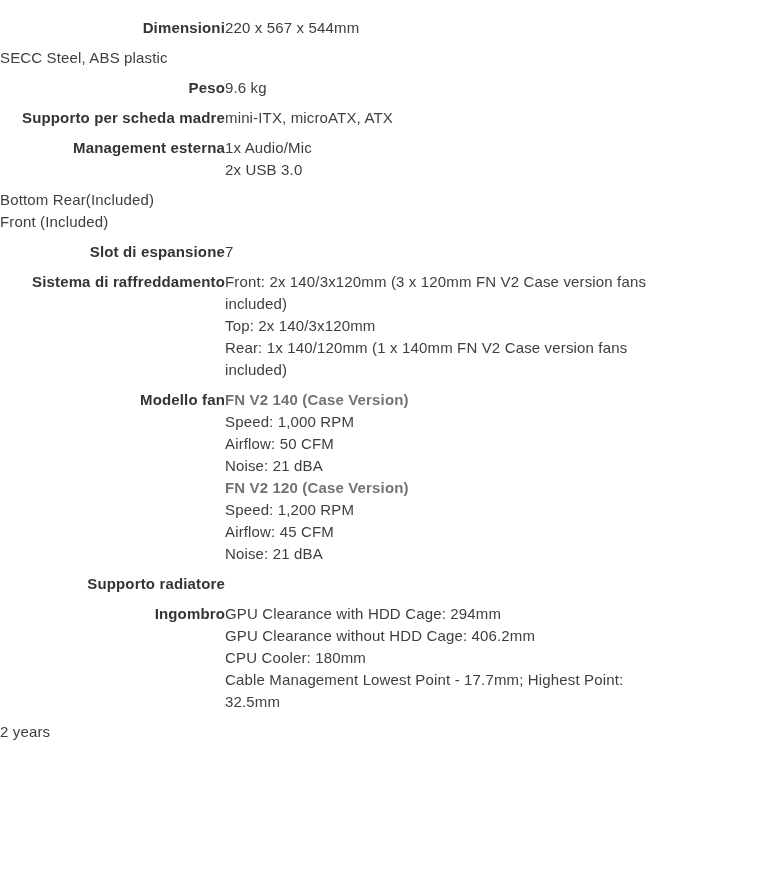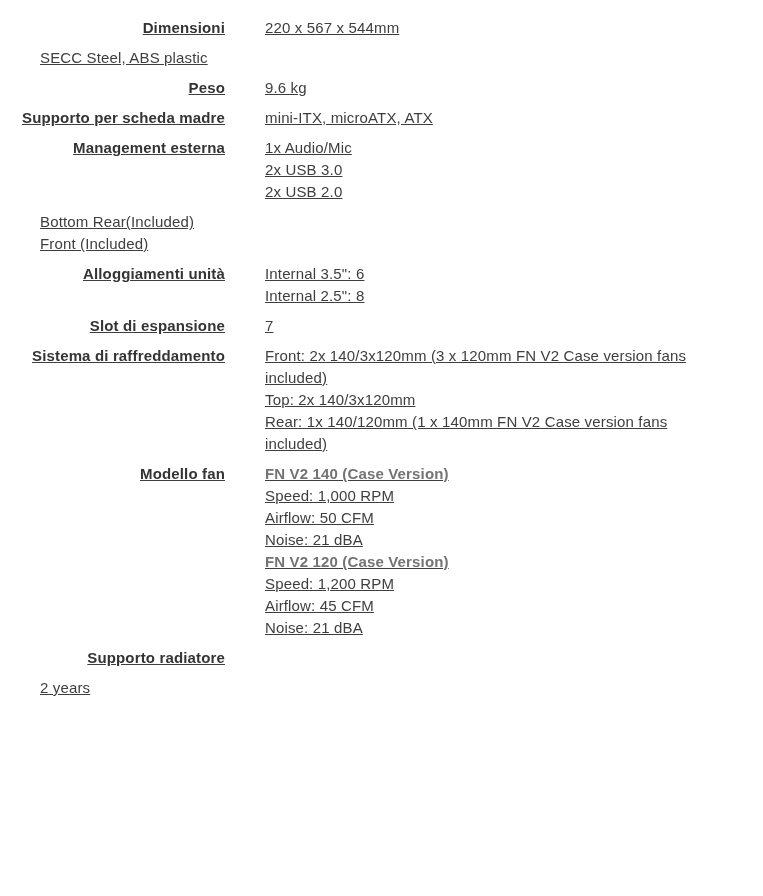--- a/index.html
+++ b/index.html
@@ -13,38 +13,36 @@
     overflow: hidden;
     font-family: "Liberation Sans", sans-serif;
     font-size: 15px;
     color: #3e3e3e;
     letter-spacing: 0.15px;
   }
   .spec-table {
     box-sizing: border-box;
     padding-top: 17px;
     width: 763px;
-    text-decoration: underline;
   }
   .spec-row {
     display: flex;
     align-items: flex-start;
     margin-bottom: 8px;
   }
   .spec-label {
     flex: 0 0 225px;
     width: 225px;
     text-align: right;
     font-weight: 700;
     color: #343434;
     line-height: 22px;
   }
   .spec-value {
     flex: 1 1 auto;
-    padding-left: 40px;
     line-height: 22px;
     color: #3e3e3e;
   }
   .spec-line {
     white-space: nowrap;
     line-height: 22px;
   }
   .spec-line.bold {
     font-weight: 700;
     color: #737373;
@@ -79,38 +77,30 @@
     <div class="spec-value">
         <div class="spec-line">mini-ITX, microATX, ATX</div>
       </div>
   </div>
 
   <div class="spec-row">
     <div class="spec-label">Management esterna</div>
     <div class="spec-value">
         <div class="spec-line">1x Audio/Mic</div>
         <div class="spec-line">2x USB 3.0</div>
-        <div class="spec-line">2x USB 2.0</div>
       </div>
   </div>
 
   <div class="spec-row">
     <div class="spec-value">
         <div class="spec-line">Bottom Rear(Included)</div>
         <div class="spec-line">Front (Included)</div>
       </div>
   </div>
 
-  <div class="spec-row">
-    <div class="spec-label">Alloggiamenti unità</div>
-    <div class="spec-value">
-        <div class="spec-line">Internal 3.5": 6</div>
-        <div class="spec-line">Internal 2.5": 8</div>
-      </div>
-  </div>
 
   <div class="spec-row">
     <div class="spec-label">Slot di espansione</div>
     <div class="spec-value">
         <div class="spec-line">7</div>
       </div>
   </div>
 
   <div class="spec-row">
     <div class="spec-label">Sistema di raffreddamento</div>
@@ -134,20 +124,30 @@
         <div class="spec-line">Speed: 1,200 RPM</div>
         <div class="spec-line">Airflow: 45 CFM</div>
         <div class="spec-line">Noise: 21 dBA</div>
       </div>
   </div>
 
   <div class="spec-row">
     <div class="spec-label">Supporto radiatore</div>
   </div>
 
+  <div class="spec-row">
+    <div class="spec-label">Ingombro</div>
+    <div class="spec-value">
+        <div class="spec-line">GPU Clearance with HDD Cage: 294mm</div>
+        <div class="spec-line">GPU Clearance without HDD Cage: 406.2mm</div>
+        <div class="spec-line">CPU Cooler: 180mm</div>
+        <div class="spec-line">Cable Management Lowest Point - 17.7mm; Highest Point:</div>
+        <div class="spec-line">32.5mm</div>
+      </div>
+  </div>
 
   <div class="spec-row">
     <div class="spec-value">
         <div class="spec-line">2 years</div>
       </div>
   </div>
 
 </div>
 
 </body></html>

